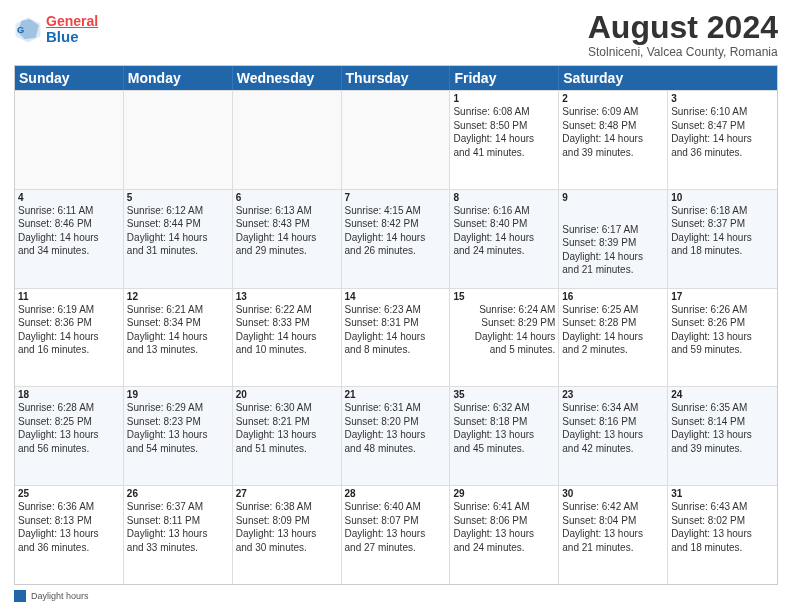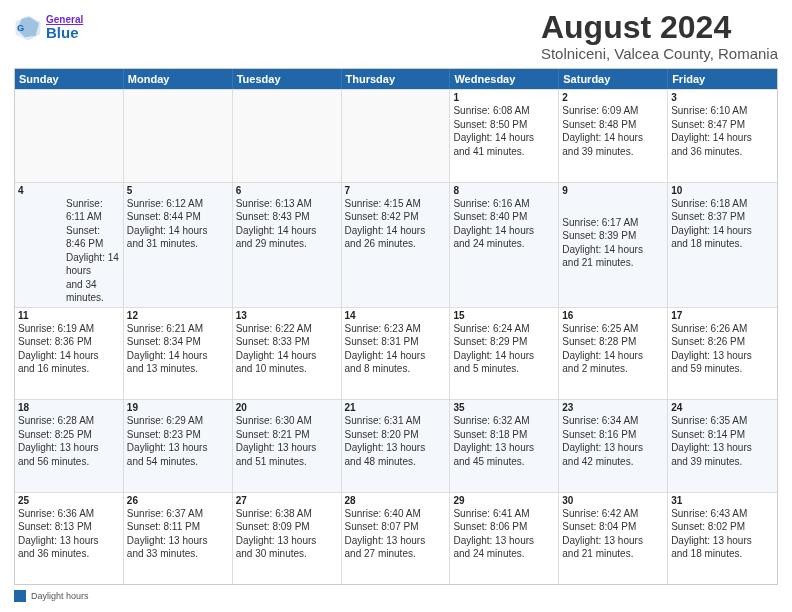--- a/index.html
+++ b/index.html
@@ -27,62 +27,62 @@
       display: flex;
       align-items: center;
       margin-top: 4px;
     }
     .logo-text {
       display: flex;
       flex-direction: column;
       line-height: 1.1;
     }
     .logo-general {
-      font-size: 10px;
+      font-size: 14px;
       font-weight: bold;
-      color: #6d28d9;
+      color: #ef4444;
       text-decoration: underline;
     }
     .logo-blue {
       font-size: 15px;
       font-weight: bold;
       color: #1a6bb5;
     }
     .logo-icon {
       width: 28px;
       height: 28px;
       margin-right: 4px;
     }
     .title-block {
-      text-align: left;
+      text-align: center;
     }
     .main-title {
       font-size: 32px;
       font-weight: bold;
       color: #333;
       line-height: 1.1;
     }
     .subtitle {
-      font-size: 15px;
+      font-size: 12px;
       color: #555;
     }
     .calendar {
       flex: 1;
       display: flex;
       flex-direction: column;
       border: 1px solid #ccc;
     }
     .cal-header {
       display: grid;
       grid-template-columns: repeat(7, 1fr);
       background: #2266aa;
     }
     .cal-header-cell {
       color: #fff;
-      font-size: 11px;
+      font-size: 14px;
       font-weight: bold;
       padding: 4px 4px;
       text-align: left;
       border-right: 1px solid #3377bb;
     }
     .cal-header-cell:last-child { border-right: none; }
     .cal-body {
       flex: 1;
       display: flex;
       flex-direction: column;
@@ -150,25 +150,24 @@
     <div class="title-block">
       <div class="main-title">August 2024</div>
       <div class="subtitle">Stolniceni, Valcea County, Romania</div>
     </div>
   </div>
 
   <div class="calendar">
     <div class="cal-header">
       <div class="cal-header-cell">Sunday</div>
       <div class="cal-header-cell">Monday</div>
-      <div class="cal-header-cell">Tuesday</div>
+      <div class="cal-header-cell">Wednesday</div>
       <div class="cal-header-cell">Thursday</div>
-      <div class="cal-header-cell">Wednesday</div>
+      <div class="cal-header-cell">Friday</div>
       <div class="cal-header-cell">Saturday</div>
-      <div class="cal-header-cell">Friday</div>
     </div>
     <div class="cal-body" id="cal-body">
     <div class="cal-row">
           <div class="cal-cell empty"></div>
           <div class="cal-cell empty"></div>
           <div class="cal-cell empty"></div>
           <div class="cal-cell empty"></div>
           <div class="cal-cell">
             <div class="day-num">1</div>
             <div class="cell-text" style="white-space: pre-line;">Sunrise: 6:08 AM
@@ -187,21 +186,21 @@
             <div class="day-num">3</div>
             <div class="cell-text" style="white-space: pre-line;">Sunrise: 6:10 AM
 Sunset: 8:47 PM
 Daylight: 14 hours
 and 36 minutes.</div>
           </div>
         </div>
         <div class="cal-row">
           <div class="cal-cell alt-row">
             <div class="day-num">4</div>
-            <div class="cell-text" style="white-space: pre-line; margin-left: 48px;">Sunrise: 6:11 AM
+            <div class="cell-text" style="white-space: pre-line;">Sunrise: 6:11 AM
 Sunset: 8:46 PM
 Daylight: 14 hours
 and 34 minutes.</div>
           </div>
           <div class="cal-cell alt-row">
             <div class="day-num">5</div>
             <div class="cell-text" style="white-space: pre-line;">Sunrise: 6:12 AM
 Sunset: 8:44 PM
 Daylight: 14 hours
 and 31 minutes.</div>
@@ -266,21 +265,21 @@
           </div>
           <div class="cal-cell">
             <div class="day-num">14</div>
             <div class="cell-text" style="white-space: pre-line;">Sunrise: 6:23 AM
 Sunset: 8:31 PM
 Daylight: 14 hours
 and 8 minutes.</div>
           </div>
           <div class="cal-cell">
             <div class="day-num">15</div>
-            <div class="cell-text" style="white-space: pre-line;">Sunrise: 6:24 AM
+            <div class="cell-text" style="white-space: pre-line; text-align: right;">Sunrise: 6:24 AM
 Sunset: 8:29 PM
 Daylight: 14 hours
 and 5 minutes.</div>
           </div>
           <div class="cal-cell">
             <div class="day-num">16</div>
             <div class="cell-text" style="white-space: pre-line;">Sunrise: 6:25 AM
 Sunset: 8:28 PM
 Daylight: 14 hours
 and 2 minutes.</div>

